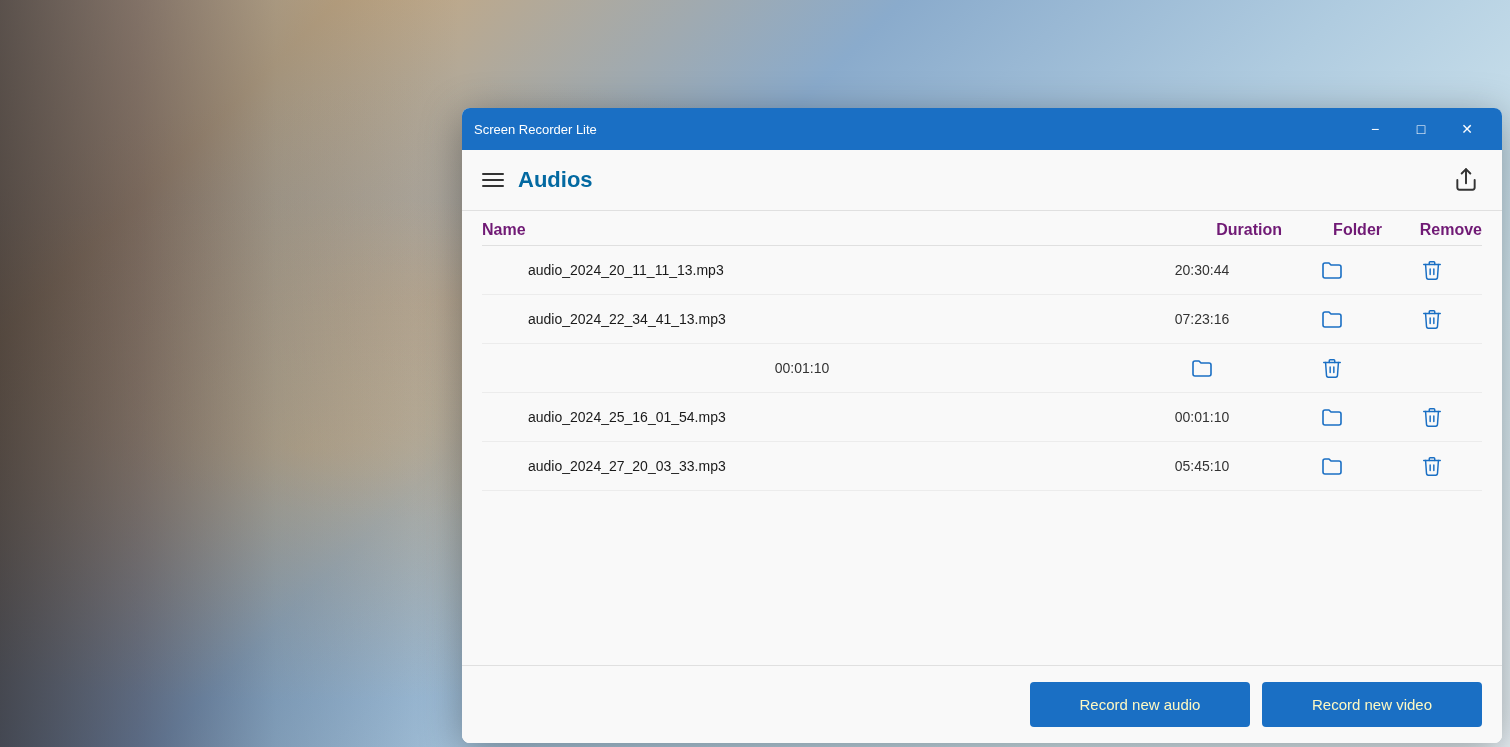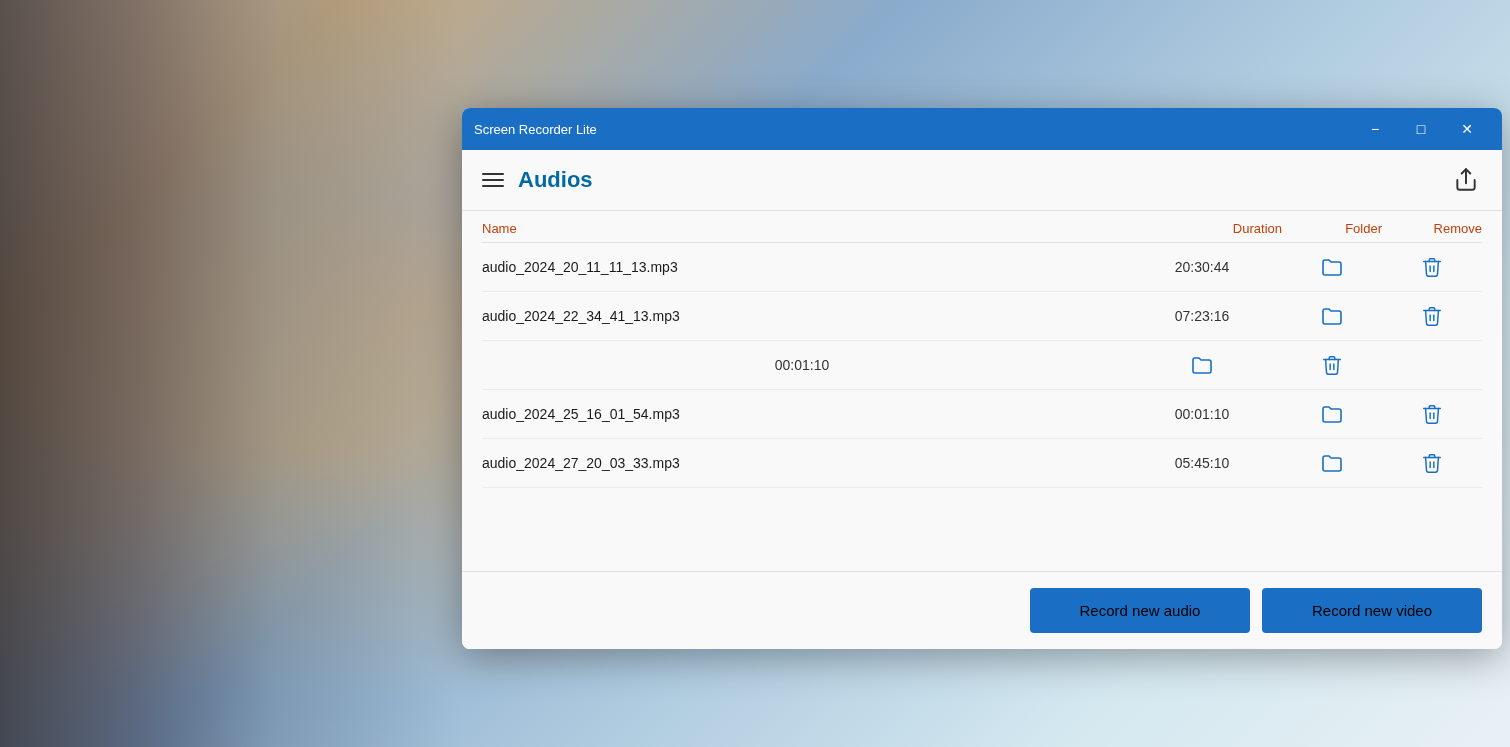--- a/index.html
+++ b/index.html
@@ -57,21 +57,21 @@
       letter-spacing: -1px;
       white-space: nowrap;
     }
 
     
     .app-window {
       position: absolute;
       top: 108px;
       left: 462px;
       width: 1040px;
-      height: 541px;
+      height: 635px;
       background: #f3f3f3;
       border-radius: 8px;
       box-shadow: 0 8px 40px rgba(0,0,0,0.35);
       display: flex;
       flex-direction: column;
       z-index: 10;
       overflow: hidden;
     }
 
     
@@ -167,39 +167,40 @@
     }
 
     .table-header {
       display: grid;
       grid-template-columns: 1fr 160px 100px 100px;
       padding: 10px 0 6px 0;
       border-bottom: 1px solid #e0e0e0;
     }
 
     .col-header {
-      font-size: 13px;
-      color: #c2410c;
-      font-weight: 400;
+      font-size: 16px;
+      color: #701a75;
+      font-weight: 700;
     }
 
     .col-header.right { text-align: right; }
     .col-header.center { text-align: right; }
 
     .table-row {
       display: grid;
       grid-template-columns: 1fr 160px 100px 100px;
       padding: 12px 0;
       border-bottom: 1px solid #ececec;
       align-items: center;
     }
 
     .file-name {
       font-size: 14px;
       color: #1a1a1a;
+      margin-left: 46px;
     }
 
     .file-duration {
       font-size: 14px;
       color: #333;
       text-align: center;
     }
 
     .file-folder {
       display: flex;
@@ -232,21 +233,21 @@
       justify-content: flex-end;
       gap: 12px;
       padding: 16px 20px;
       background: #f9f9f9;
       border-top: 1px solid #e0e0e0;
     }
 
     .btn-record {
       padding: 14px 28px;
       background: #1a6fc4;
-      color: #000000;
+      color: #fef9c3;
       border: none;
       border-radius: 4px;
       font-size: 15px;
       font-weight: 400;
       cursor: pointer;
       min-width: 220px;
       text-align: center;
     }
 
     

